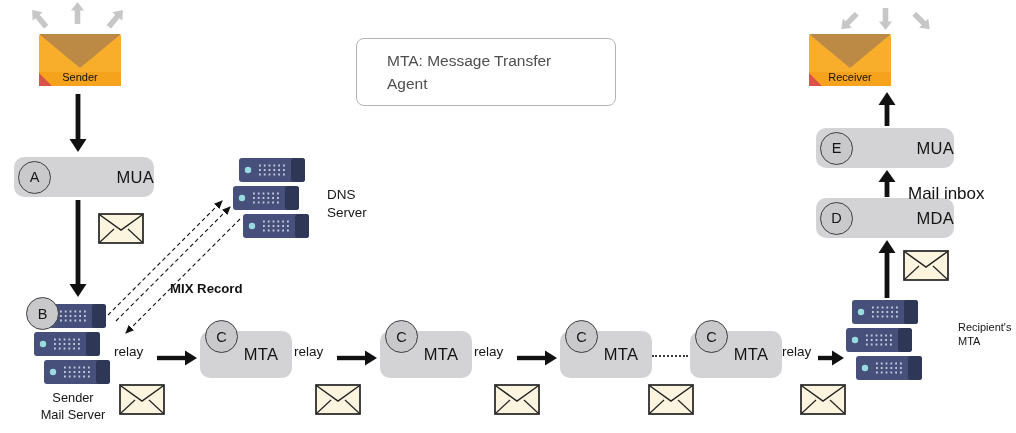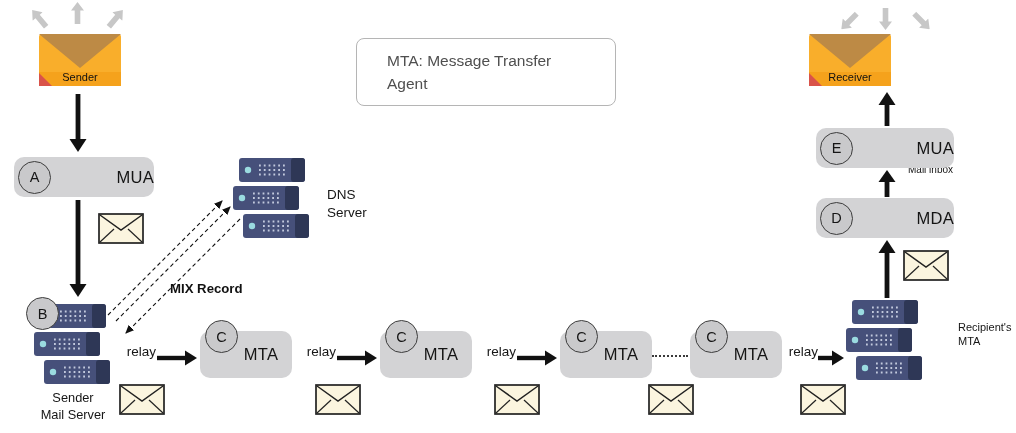--- a/index.html
+++ b/index.html
@@ -12,21 +12,21 @@
   .badge{width:33px;height:33px;border-radius:50%;background:#c9c9cb;border:1.5px solid #3d3d3d;
          display:flex;align-items:center;justify-content:center;font-size:14.5px;color:#161616;flex:0 0 auto}
   .gbox .badge{margin-left:4px}
   .box-label{font-size:16.5px;letter-spacing:.3px;color:#141414}
   .gbox .box-label{flex:1;text-align:right}
   
   .mta-box{position:absolute;background:#d3d3d5;border-radius:10px;width:92px;height:47px}
   .mta-box .badge{position:absolute;left:5px;top:-11px}
   .mta-box .box-label{position:absolute;left:30px;right:0;top:0;bottom:0;display:flex;align-items:center;justify-content:center}
   .small-label{position:absolute;font-size:12.8px;line-height:1.3;white-space:pre-line;color:#161616}
-  .relay-label{position:absolute;font-size:13.5px;text-align:right;color:#161616}
+  .relay-label{position:absolute;font-size:13.5px;text-align:left;color:#161616}
   .annot{position:absolute;font-size:13.2px;color:#111}
   .legend{position:absolute;left:356px;top:38px;width:260px;border:1px solid #b5b5b5;border-radius:8px;
           background:#fff;padding:10px 30px;font-size:15.5px;line-height:23px;color:#4f4f4f}
   .env-label{position:absolute;left:0;right:0;bottom:5px;text-align:center;font-size:11px;color:#111}
   .fan{position:absolute;width:90px;height:26px}
   .fan span{position:absolute;display:inline-block}
   .dotted-conn{position:absolute;border-top:2.5px dotted #3a3a3a;width:36px;height:0}
 </style>
 </head>
 <body>
@@ -204,21 +204,21 @@
   </svg>
   <svg class="abs" style="left:903px;top:250px" width="46" height="31">
       <use href="#envelope-sm"></use>
     </svg>
 
   <div class="gbox" style="left:816px;top:198px;width:138px;height:40px">
     <span class="badge">D</span>
     <span class="box-label">MDA</span>
   </div>
 
-  <div class="annot" style="left:908px;top:164px;font-size:10px">Mail inbox</div>
+  <div class="annot" style="left:908px;top:184px;font-size:17px">Mail inbox</div>
 
   <svg class="abs" style="left:878px;top:170px" width="18" height="27">
     <polygon points="0.5,12 17.5,12 9,0" fill="#111"></polygon>
     <rect x="6.6" y="12" width="4.8" height="15" fill="#111"></rect>
   </svg>
 
   <div class="gbox" style="left:816px;top:128px;width:138px;height:40px">
     <span class="badge">E</span>
     <span class="box-label">MUA</span>
   </div>

